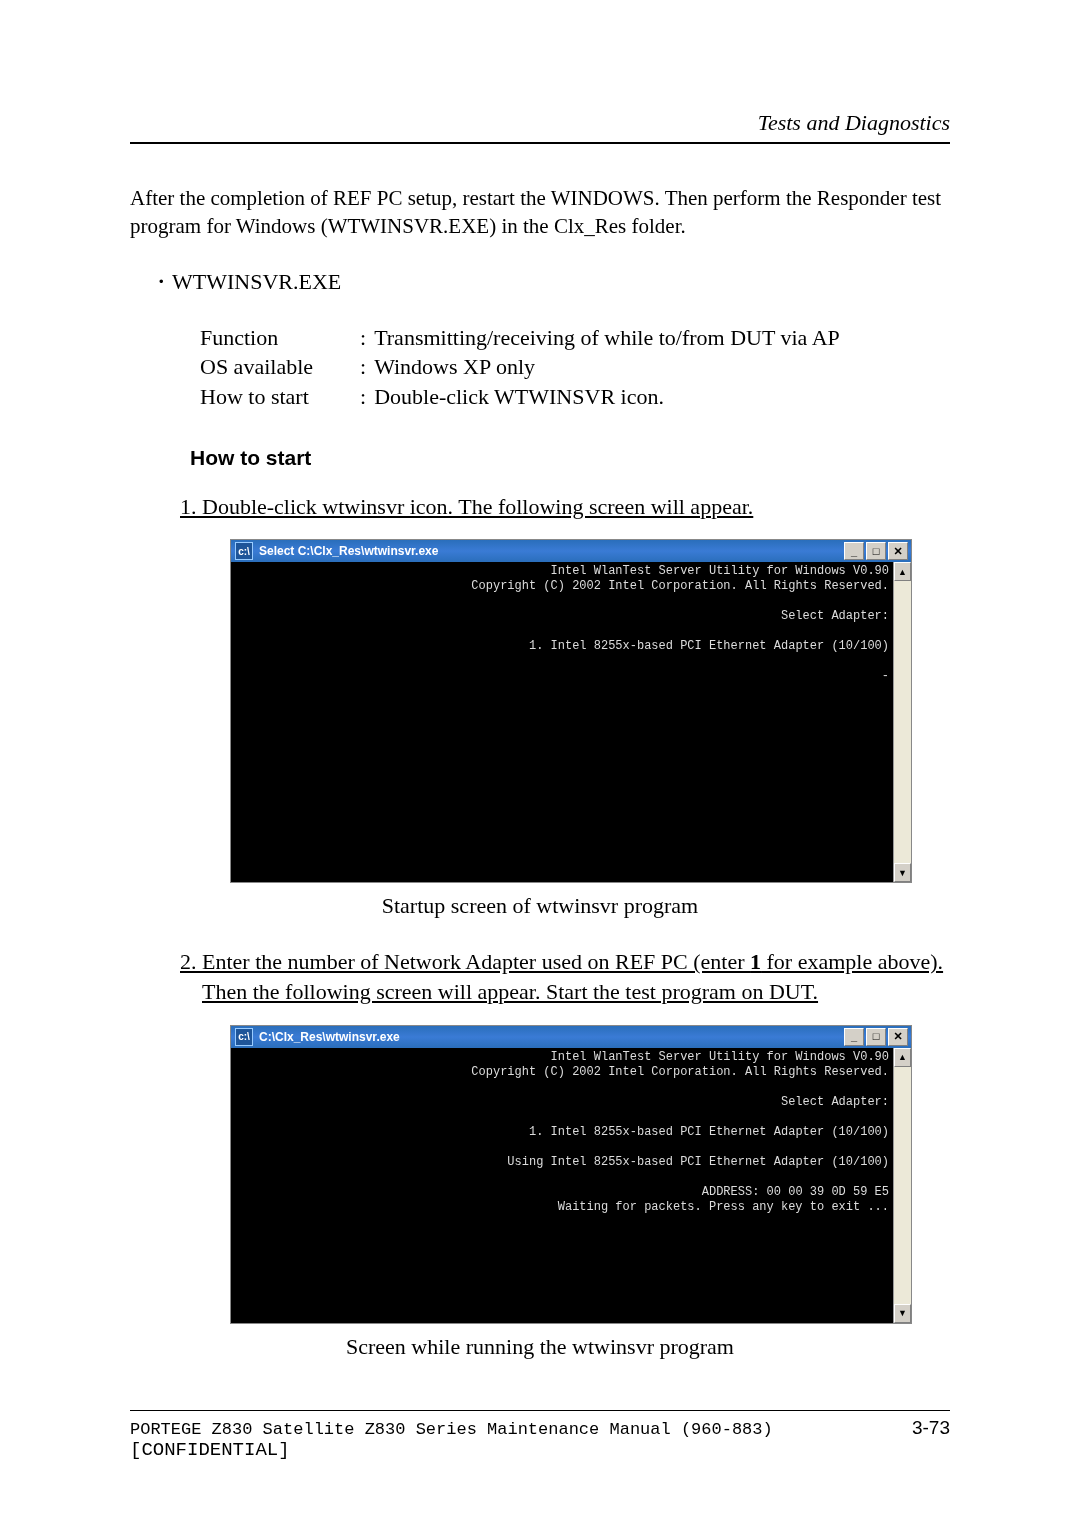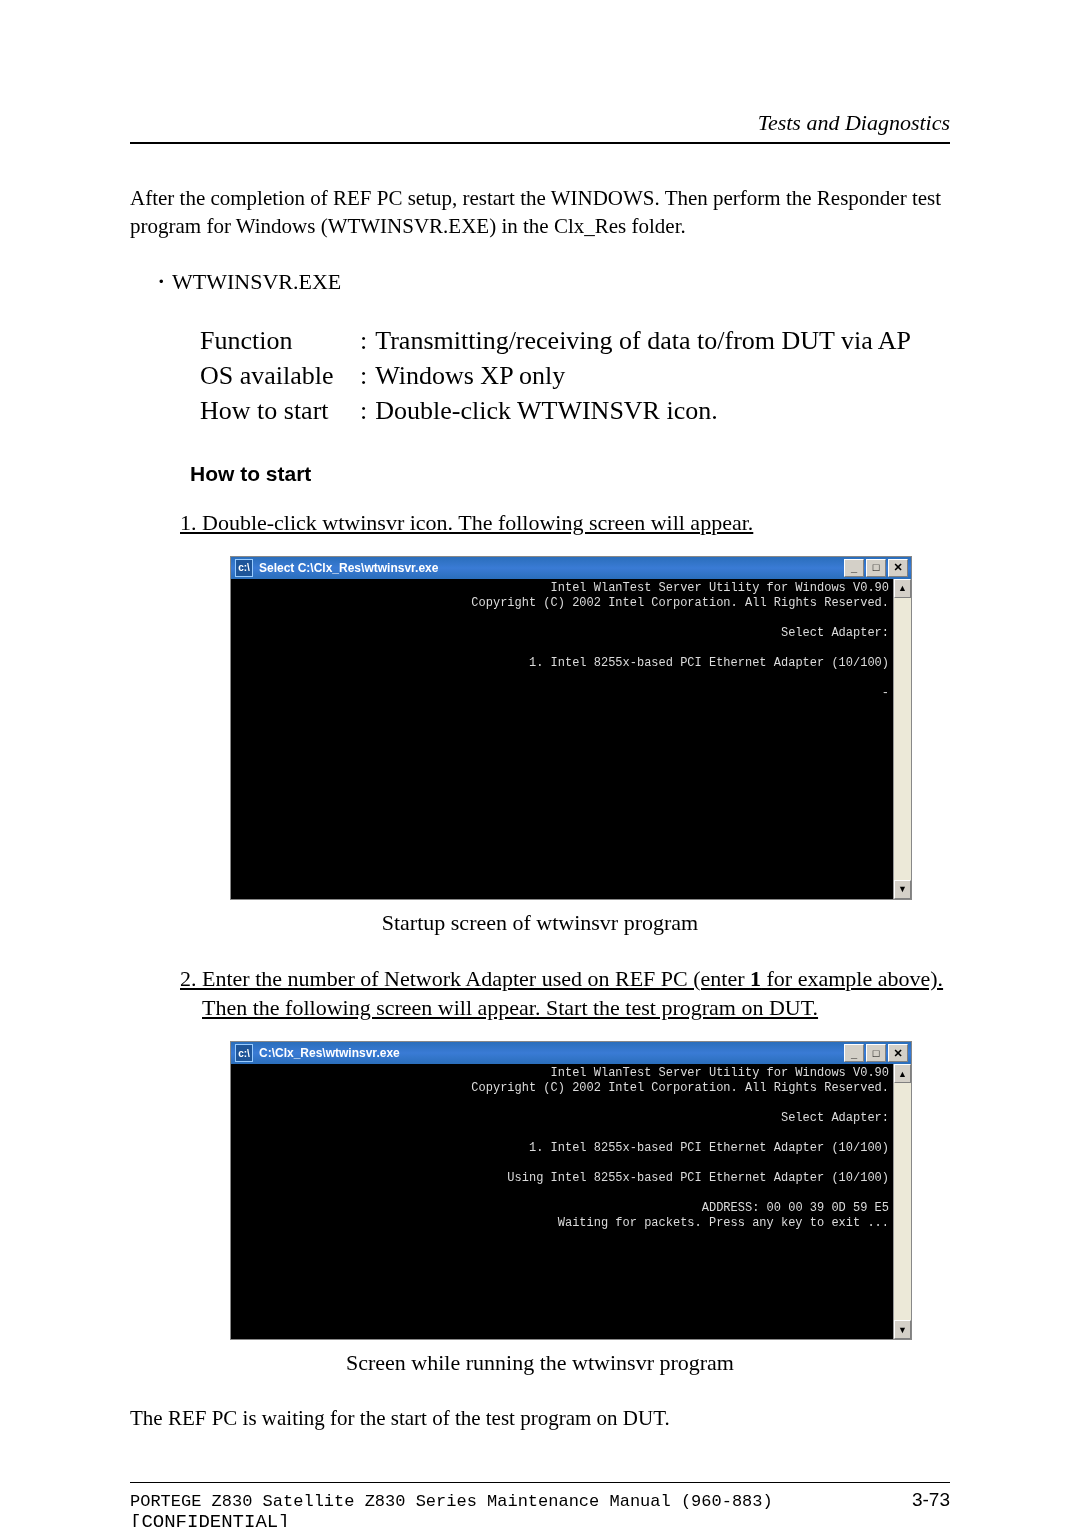--- a/index.html
+++ b/index.html
@@ -30,21 +30,21 @@
     font-size: 21px;
     line-height: 1.35;
     margin: 0 0 26px 0;
   }
   .bullet-line {
     font-size: 22px;
     margin: 8px 0 14px 20px;
   }
   .spec-table {
     margin-left: 70px;
-    font-size: 26px;
+    font-size: 22px;
     line-height: 1.35;
     margin-bottom: 34px;
     margin-top: 26px;
   }
   .spec-row { display: flex; }
   .spec-label { width: 160px; }
   .spec-colon { padding-right: 8px; }
   .how-to-start {
     font-family: Arial, Helvetica, sans-serif;
     font-weight: bold;
@@ -176,21 +176,21 @@
   <hr class="hr-top">
 
   <p class="body-para">After the completion of REF PC setup, restart the WINDOWS. Then perform the Responder test program for Windows (WTWINSVR.EXE) in the Clx_Res folder.</p>
 
   <div class="bullet-line">・WTWINSVR.EXE</div>
 
   <div class="spec-table">
     <div class="spec-row">
       <span class="spec-label">Function</span>
       <span class="spec-colon">:</span>
-      <span>Transmitting/receiving of data to/from DUT via AP</span>
+      <span>Transmitting/receiving of while to/from DUT via AP</span>
     </div>
     <div class="spec-row">
       <span class="spec-label">OS available</span>
       <span class="spec-colon">:</span>
       <span>Windows XP only</span>
     </div>
     <div class="spec-row">
       <span class="spec-label">How to start</span>
       <span class="spec-colon">:</span>
       <span>Double-click WTWINSVR icon.</span>
@@ -255,21 +255,20 @@
       <div class="scrollbar-v">
         <div class="scroll-btn">▲</div>
         <div class="scroll-track"></div>
         <div class="scroll-btn">▼</div>
       </div>
     </div>
   </div>
 
   <div class="caption">Screen while running the wtwinsvr program</div>
 
-  <p class="body-para" style="margin-top:6px;">The REF PC is waiting for the start of the test program on DUT.</p>
 
   <hr class="hr-bottom">
   <div class="footer">
     <div class="footer-left">
       <span>PORTEGE Z830 Satellite Z830 Series Maintenance Manual (960-883) </span><span class="conf">[CONFIDENTIAL]</span>
     </div>
     <div class="footer-right">3-73</div>
   </div>
 
 </div>

